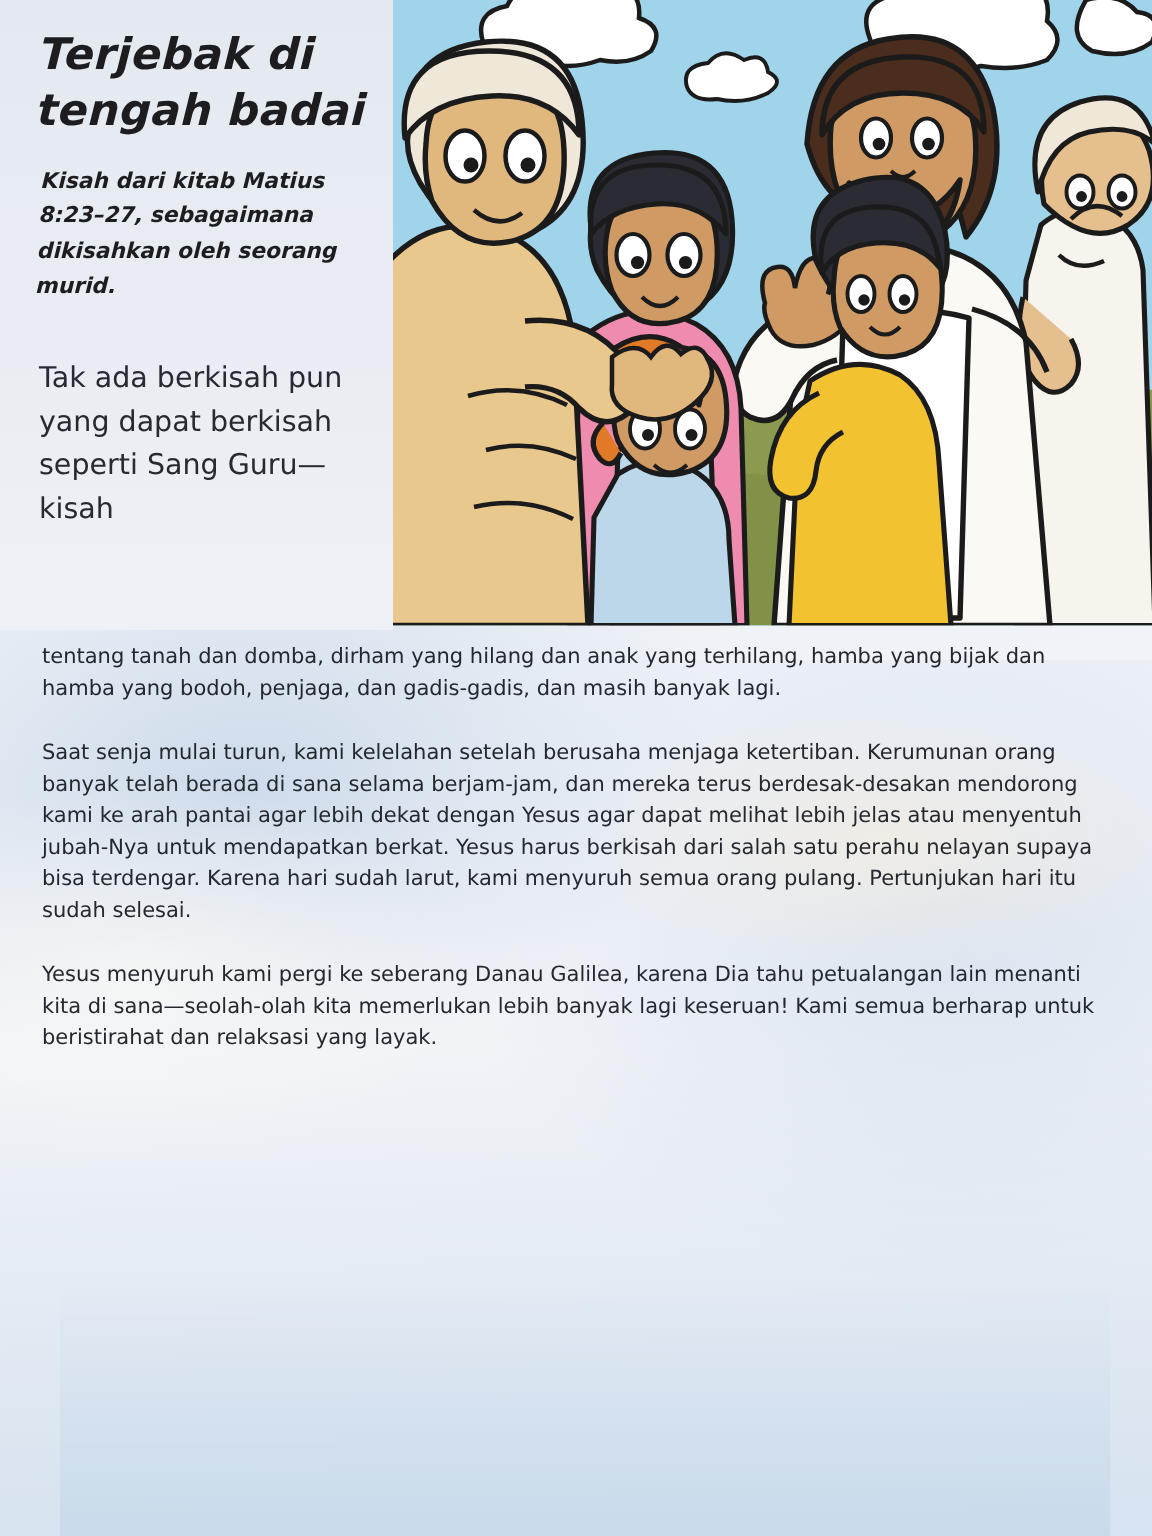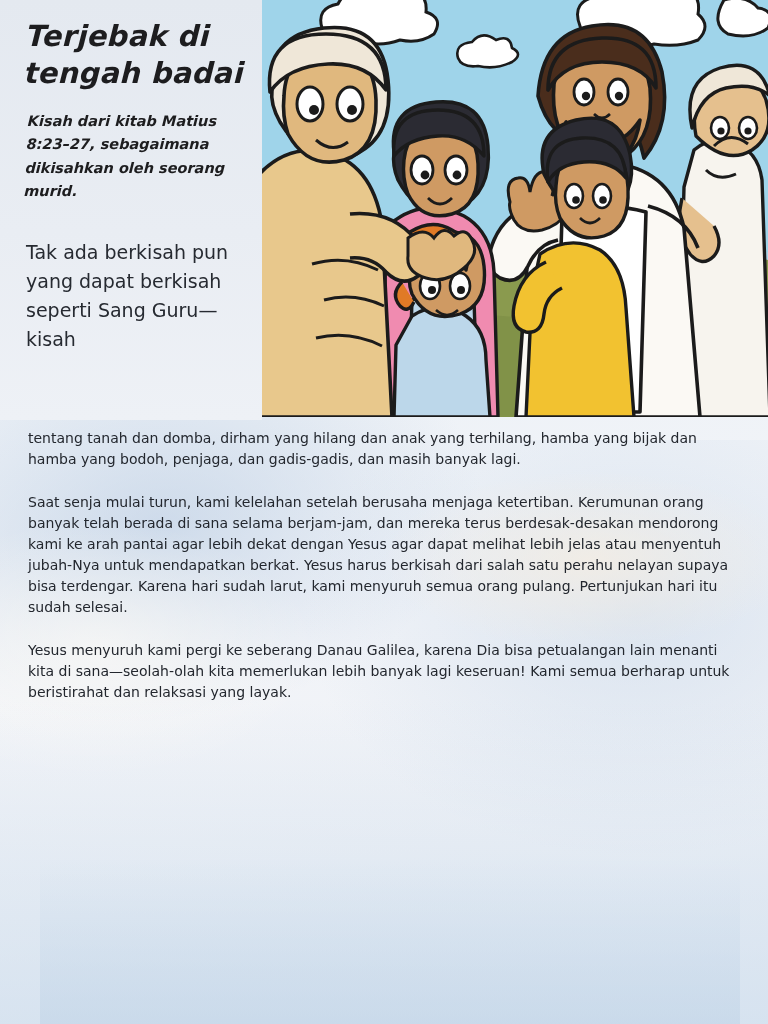--- a/index.html
+++ b/index.html
@@ -265,16 +265,16 @@
             <path d="M146 238 q16 -12 26 0 q10 -14 20 -2 q12 -10 18 4 q8 14 -8 28 q-18 16 -38 10 q-20 -6 -18 -22 q0 -10 0 -18 z"></path>
           </g>
         </g>
       </svg>
     </div>
   </div>
 
   <div id="body-copy">
     <p>tentang tanah dan domba, dirham yang hilang dan anak yang terhilang, hamba yang bijak dan hamba yang bodoh, penjaga, dan gadis-gadis, dan masih banyak lagi.</p>
     <p>Saat senja mulai turun, kami kelelahan setelah berusaha menjaga ketertiban. Kerumunan orang banyak telah berada di sana selama berjam-jam, dan mereka terus berdesak-desakan mendorong kami ke arah pantai agar lebih dekat dengan Yesus agar dapat melihat lebih jelas atau menyentuh jubah-Nya untuk mendapatkan berkat. Yesus harus berkisah dari salah satu perahu nelayan supaya bisa terdengar. Karena hari sudah larut, kami menyuruh semua orang pulang. Pertunjukan hari itu sudah selesai.</p>
-    <p>Yesus menyuruh kami pergi ke seberang Danau Galilea, karena Dia bisa petualangan lain menanti kita di sana—seolah-olah kita memerlukan lebih banyak lagi keseruan! Kami semua berharap untuk beristirahat dan relaksasi yang layak.</p>
+    <p>Yesus menyuruh kami pergi ke seberang Danau Galilea, karena Dia tahu petualangan lain menanti kita di sana—seolah-olah kita memerlukan lebih banyak lagi keseruan! Kami semua berharap untuk beristirahat dan relaksasi yang layak.</p>
   </div>
 
 </div>
 
 </body></html>

